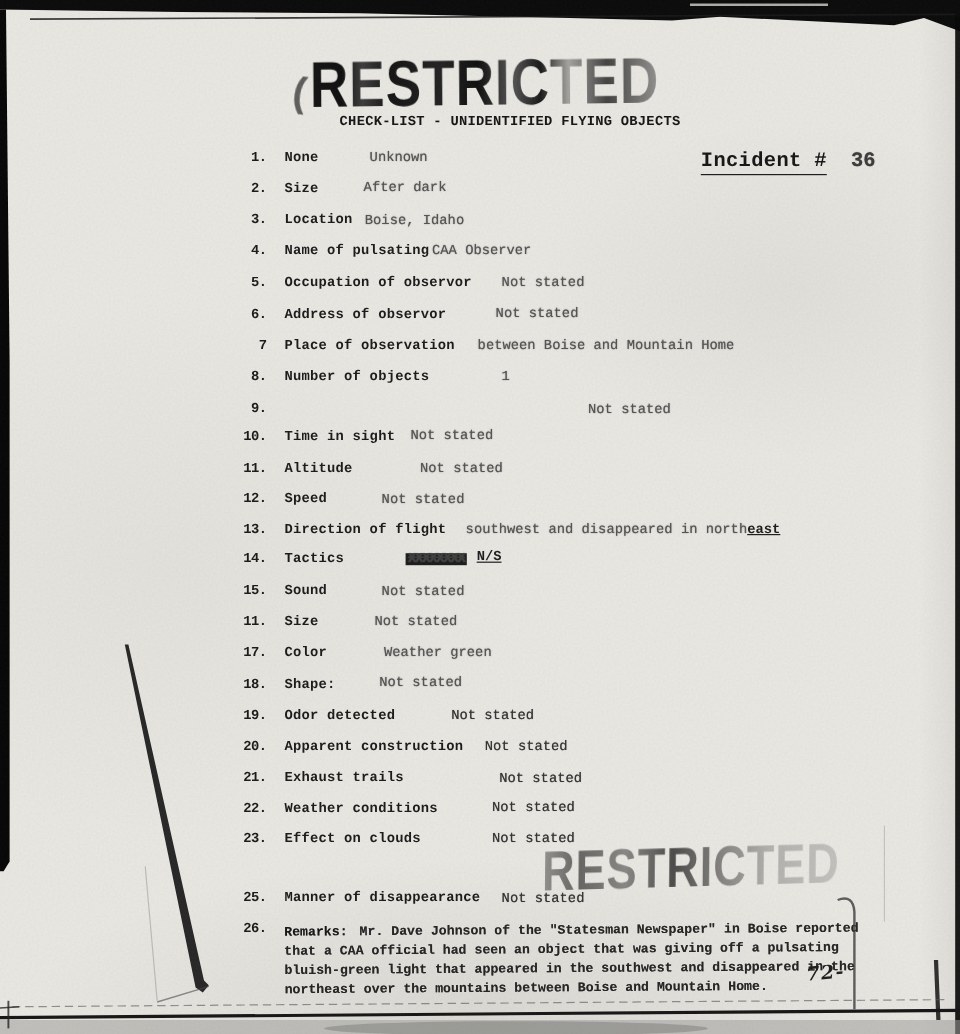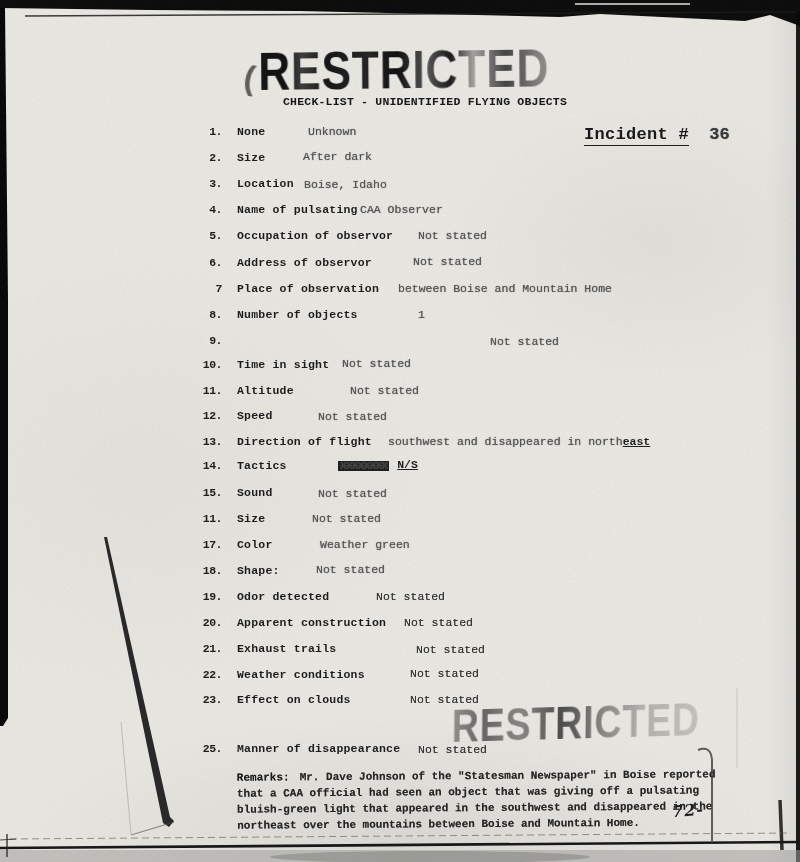--- a/index.html
+++ b/index.html
@@ -188,20 +188,23 @@
     <span class="num">23.</span>
     <span class="label">Effect on clouds</span>
     <span class="value v2" style="left:390px">Not stated</span>
   </div>
   <div class="row" style="top:742px">
     <span class="num">25.</span>
     <span class="label">Manner of disappearance</span>
     <span class="value v2" style="left:398px">Not stated</span>
   </div>
 
+  <div class="row" style="top:768px">
+    <span class="num">26.</span>
+  </div>
   <div class="remarks">
     <div><span class="rlabel">Remarks:</span><span>Mr. Dave Johnson of the "Statesman Newspaper" in Boise reported</span></div>
     <div>that a CAA official had seen an object that was giving off a pulsating</div>
     <div>bluish-green light that appeared in the southwest and disappeared in the</div>
     <div>northeast over the mountains between Boise and Mountain Home.</div>
   </div>
 
   <div class="stamp stamp-bottom">
     <span class="word">RESTRICTED</span>
   </div>

